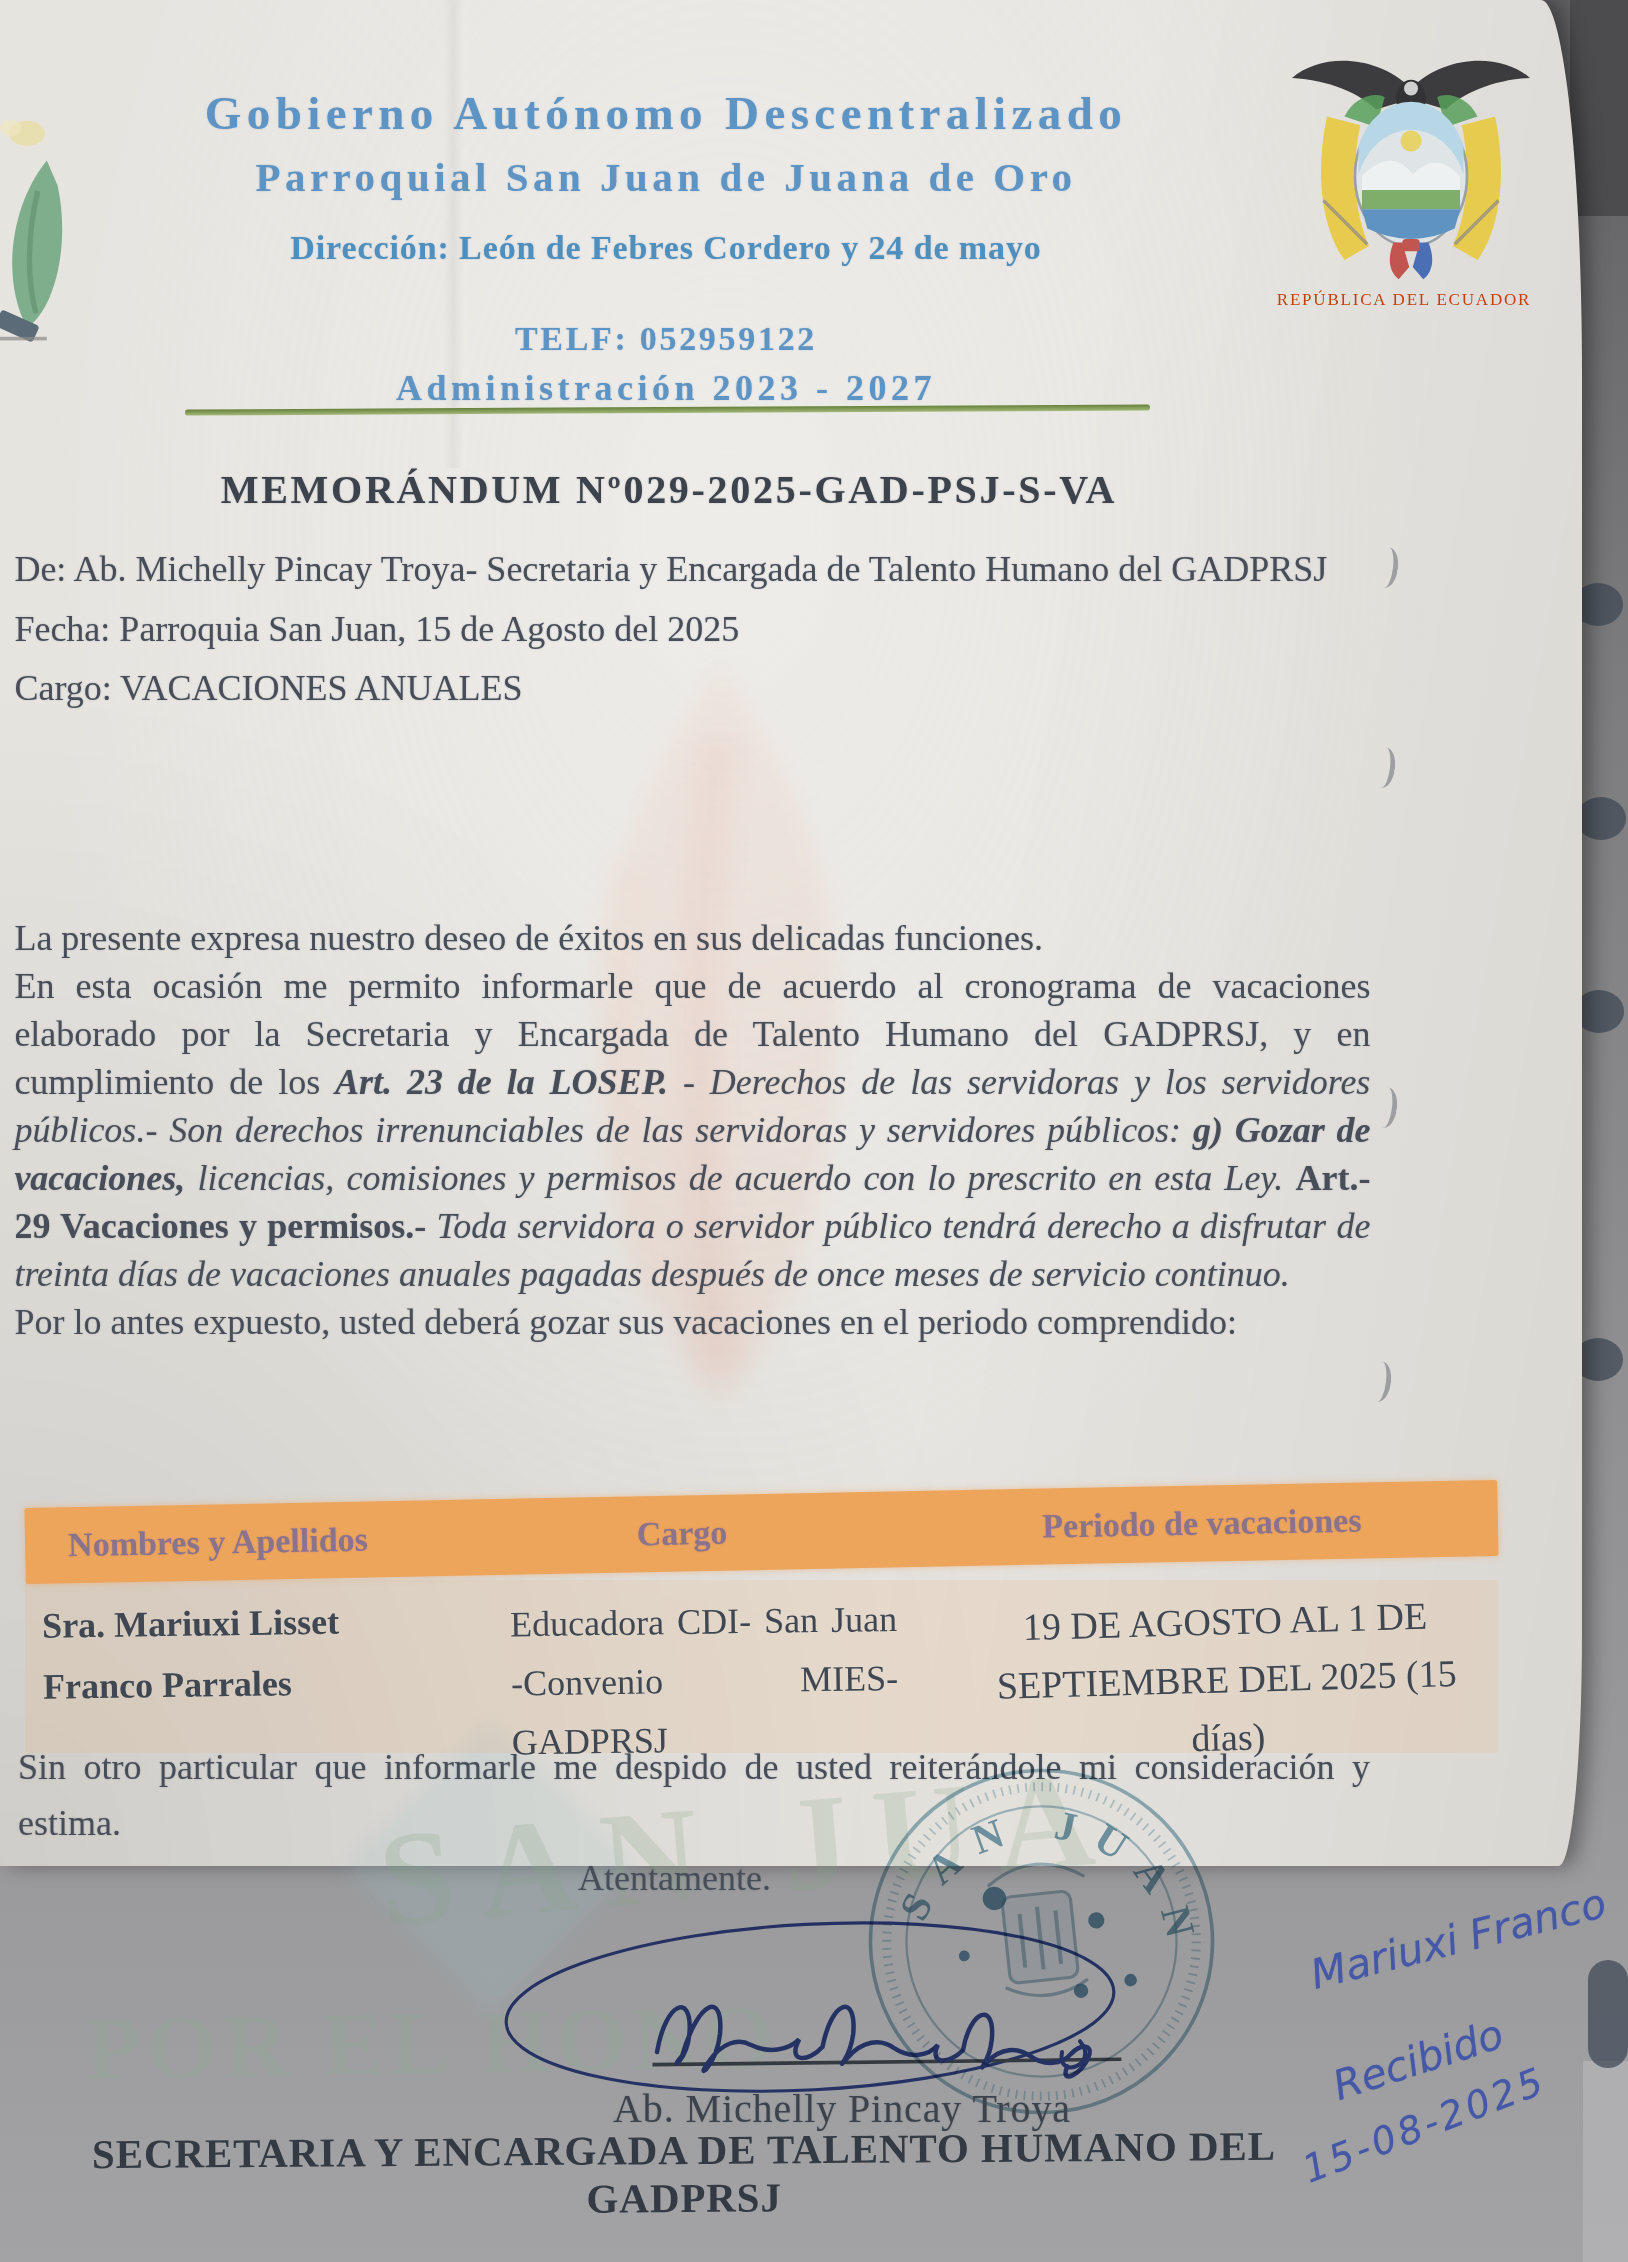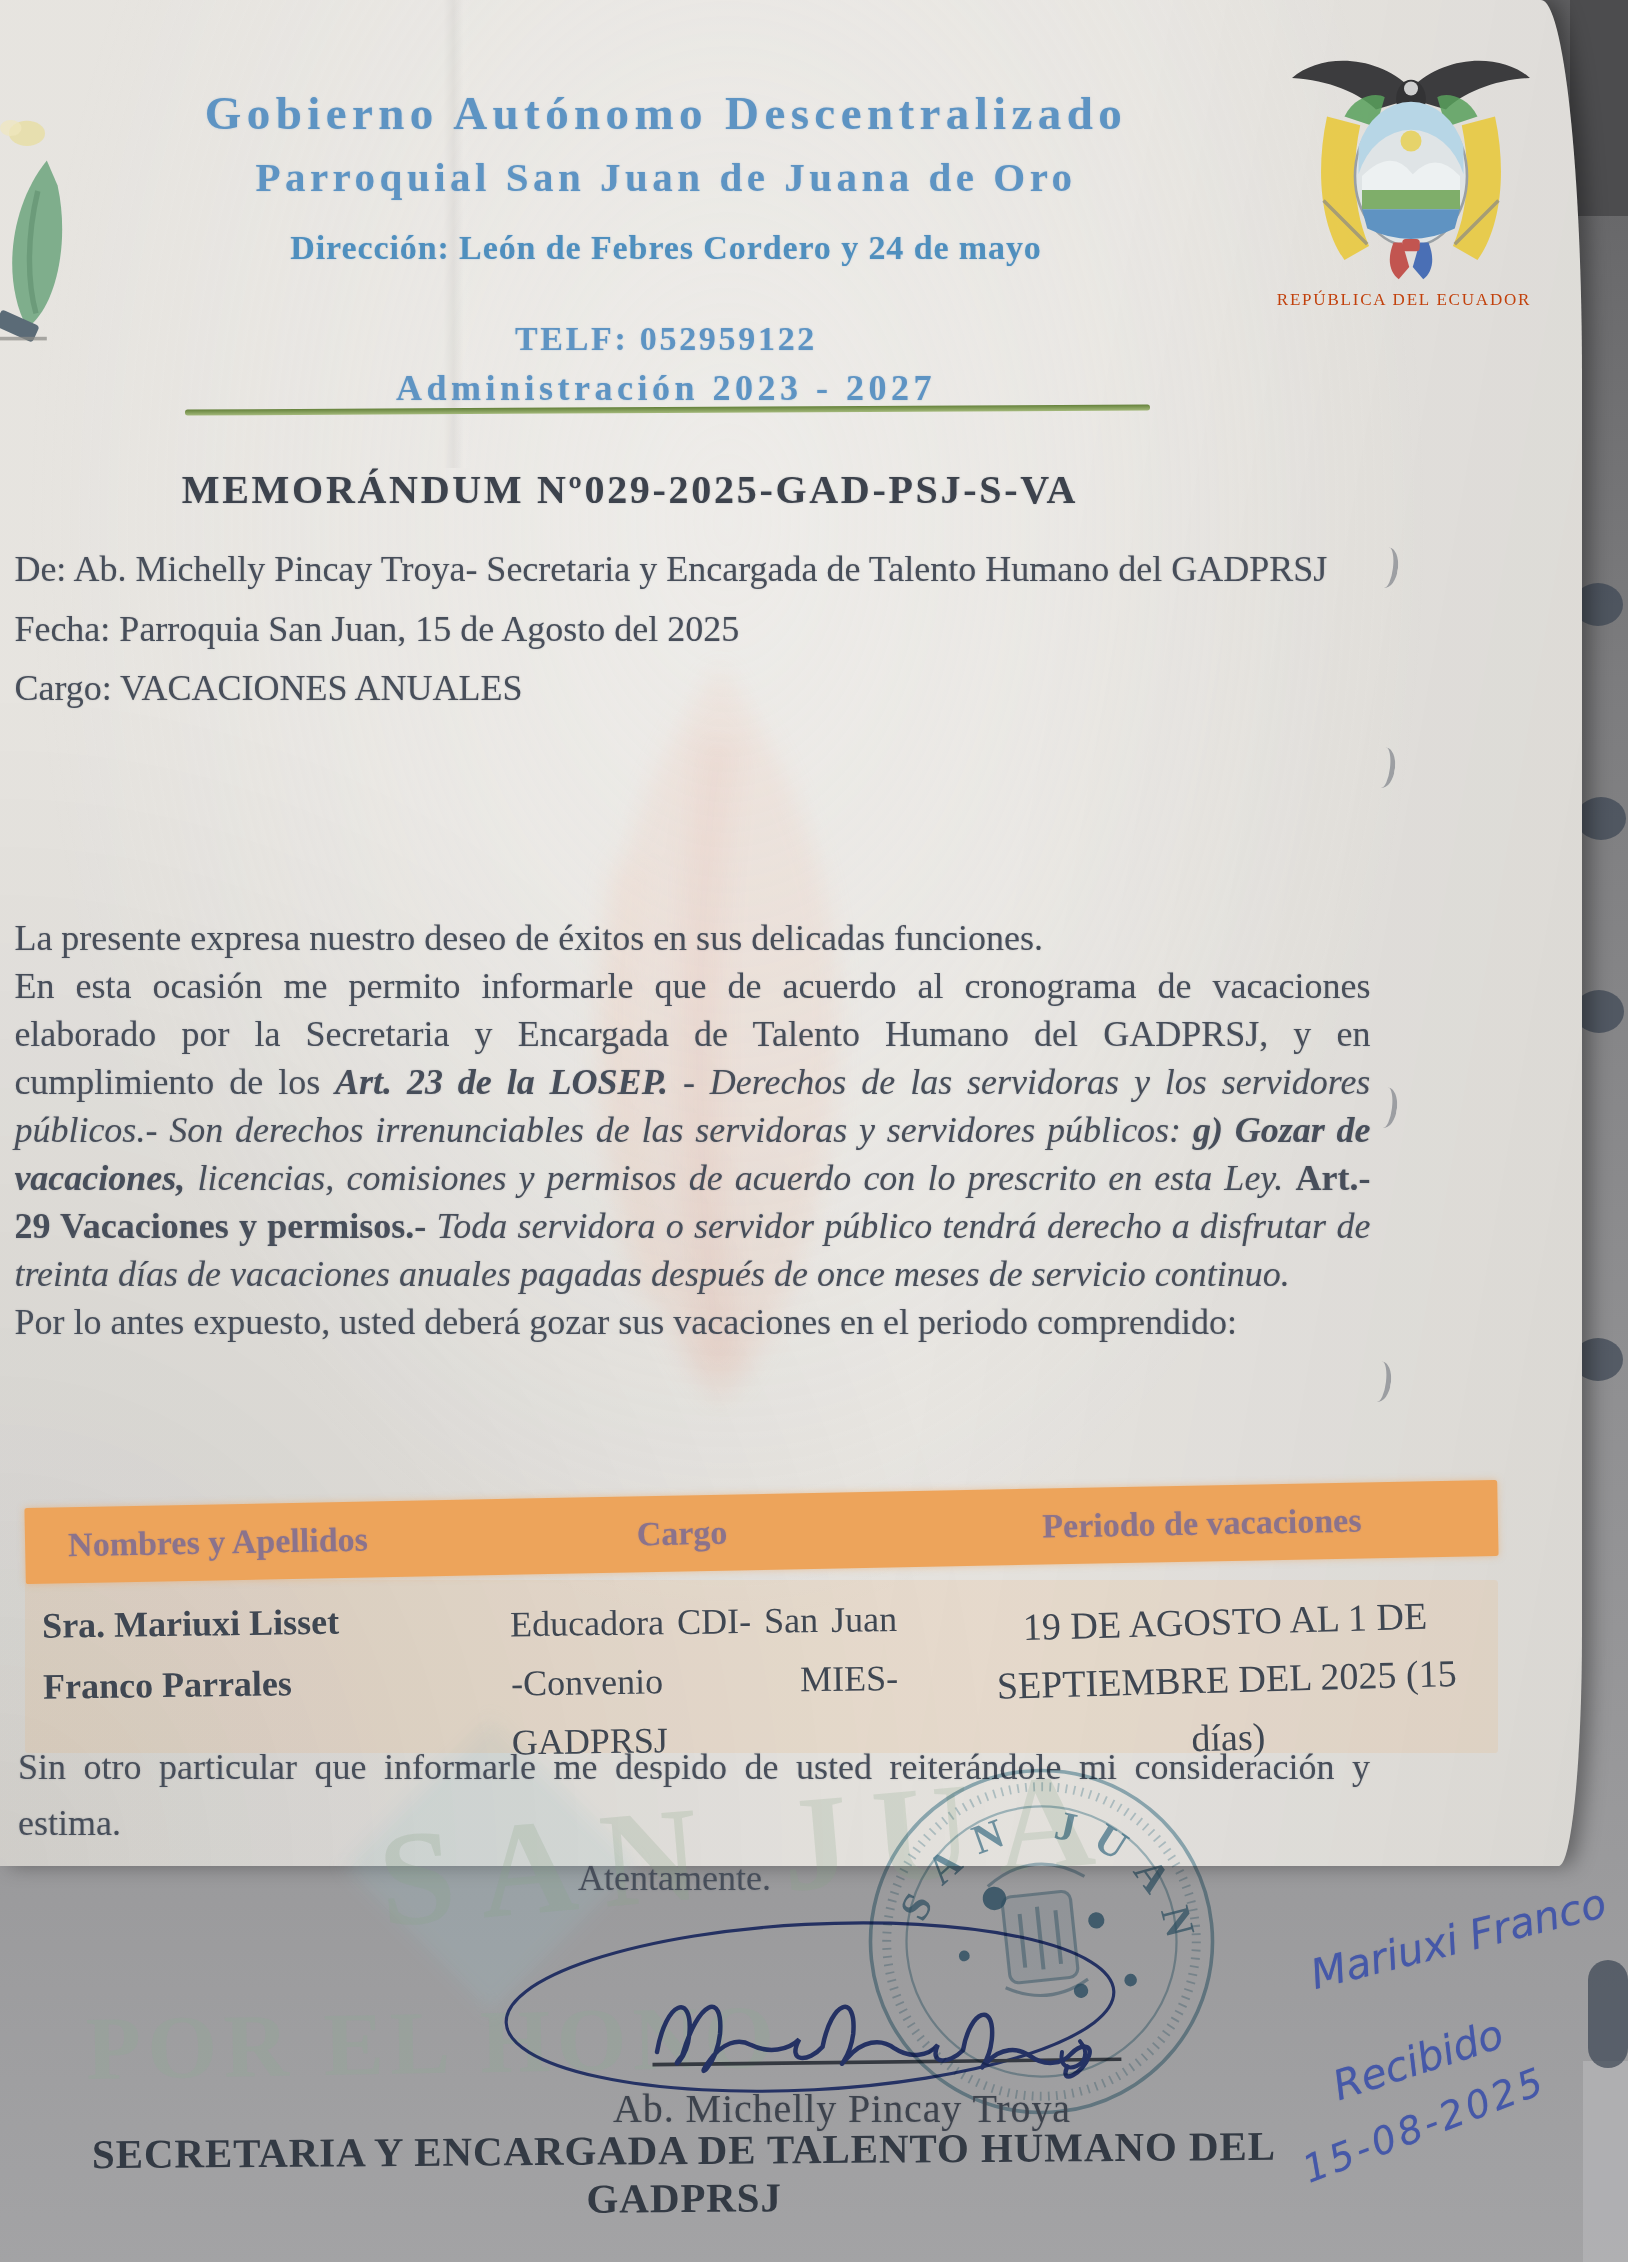--- a/index.html
+++ b/index.html
@@ -35,21 +35,21 @@
     background:linear-gradient(180deg,#64813a,#a3b87a);transform:rotate(-.3deg);border-radius:2.7px;}
   .crest{position:absolute;left:1267px;top:43px;width:288px;height:245px;filter:blur(0.5px);}
   .crest-caption{position:absolute;left:1251px;top:290px;width:306px;text-align:center;
     font-size:17px;letter-spacing:1.8px;color:#c2410c;font-family:"Liberation Serif",serif;}
   .leaf-logo{position:absolute;left:-9px;top:101px;width:135px;height:243px;filter:blur(0.5px);}
   
   .doc{color:#474e5a;font-size:36px;line-height:48px;
     text-shadow:0 0 1.8px rgba(70,76,88,.32);}
   .just{text-align:justify;}
   .title{position:absolute;left:0;top:466px;width:1260px;text-align:center;
-    font-size:40px;font-weight:bold;letter-spacing:2.7px;color:#3d434d;}
+    font-size:40px;font-weight:bold;letter-spacing:2.7px;color:#3d434d;padding-left:39px;}
   .meta{position:absolute;left:14.4px;top:545px;width:1356px;}
   .meta p{margin:0 0 11.7px 0;}
   .bodytxt{position:absolute;left:14.4px;top:914px;width:1356px;}
   .bodytxt p{margin:0;}
   .seg-i{font-style:italic;}
   .seg-b{font-weight:bold;}
   .seg-bi{font-weight:bold;font-style:italic;}
   
   .tbl{position:absolute;left:25px;top:1494px;width:1473px;}
   .tbl-head{display:grid;grid-template-columns:432px 450px 590px;align-items:center;

